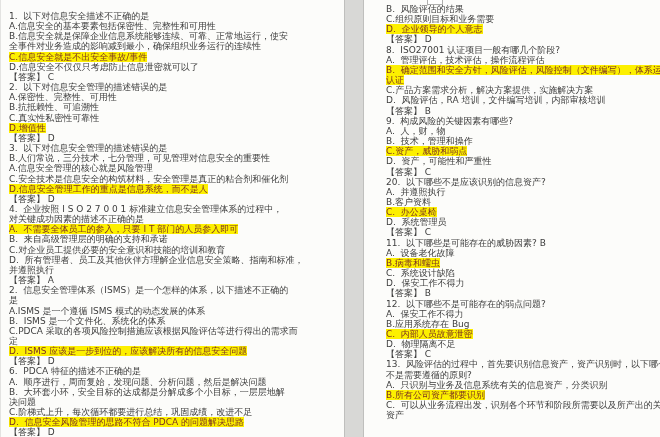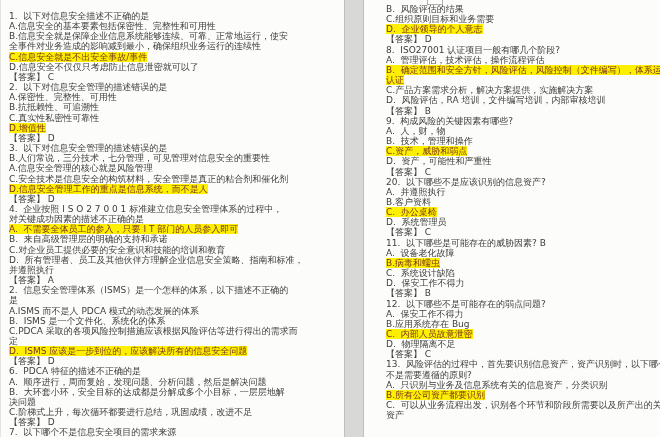--- a/index.html
+++ b/index.html
@@ -61,31 +61,32 @@
       <div class="line stem">4.  企业按照 I S O 2 7 0 0 1 标准建立信息安全管理体系的过程中，
 对关键成功因素的描述不正确的是</div>
       <div class="line option"><span class="hl">A.  不需要全体员工的参入，只要 I T 部门的人员参入即可</span></div>
       <div class="line option">B.  来自高级管理层的明确的支持和承诺</div>
       <div class="line option">C.对企业员工提供必要的安全意识和技能的培训和教育</div>
       <div class="line option">D.  所有管理者、员工及其他伙伴方理解企业信息安全策略、指南和标准，
 并遵照执行</div>
       <div class="line answer">【答案】 A</div>
       <div class="line stem">2.  信息安全管理体系（ISMS）是一个怎样的体系，以下描述不正确的
 是</div>
-      <div class="line option">A.ISMS 而不是人 PDCA 模式的动态发展的体系</div>
+      <div class="line option">A.ISMS 是一个遵循 ISMS 模式的动态发展的体系</div>
       <div class="line option">B.  ISMS 是一个文件化、系统化的体系</div>
       <div class="line option">C.PDCA 采取的各项风险控制措施应该根据风险评估等进行得出的需求而
 定</div>
       <div class="line option"><span class="hl">D.  ISMS 应该是一步到位的，应该解决所有的信息安全问题</span></div>
       <div class="line answer">【答案】 D</div>
       <div class="line stem">6.  PDCA 特征的描述不正确的是</div>
       <div class="line option">A.  顺序进行，周而复始，发现问题、分析问题，然后是解决问题</div>
       <div class="line option">B.  大环套小环，安全目标的达成都是分解成多个小目标，一层层地解
 决问题</div>
       <div class="line option">C.阶梯式上升，每次循环都要进行总结，巩固成绩，改进不足</div>
+      <div class="line option"><span class="hl">D.  信息安全风险管理的思路不符合 PDCA 的问题解决思路</span></div>
       <div class="line answer">【答案】 D</div>
       <div class="line stem">7.  以下哪个不是信息安全项目的需求来源</div>
     </div>
   <div class="page-gap"></div>
   <div class="page page-right" id="page2">
       <div class="line option">B.  风险评估的结果</div>
       <div class="line option">C.组织原则目标和业务需要</div>
       <div class="line option"><span class="hl">D.  企业领导的个人意志</span></div>
       <div class="line answer">【答案】 D</div>
       <div class="line stem">8.  ISO27001 认证项目一般有哪几个阶段?</div>

